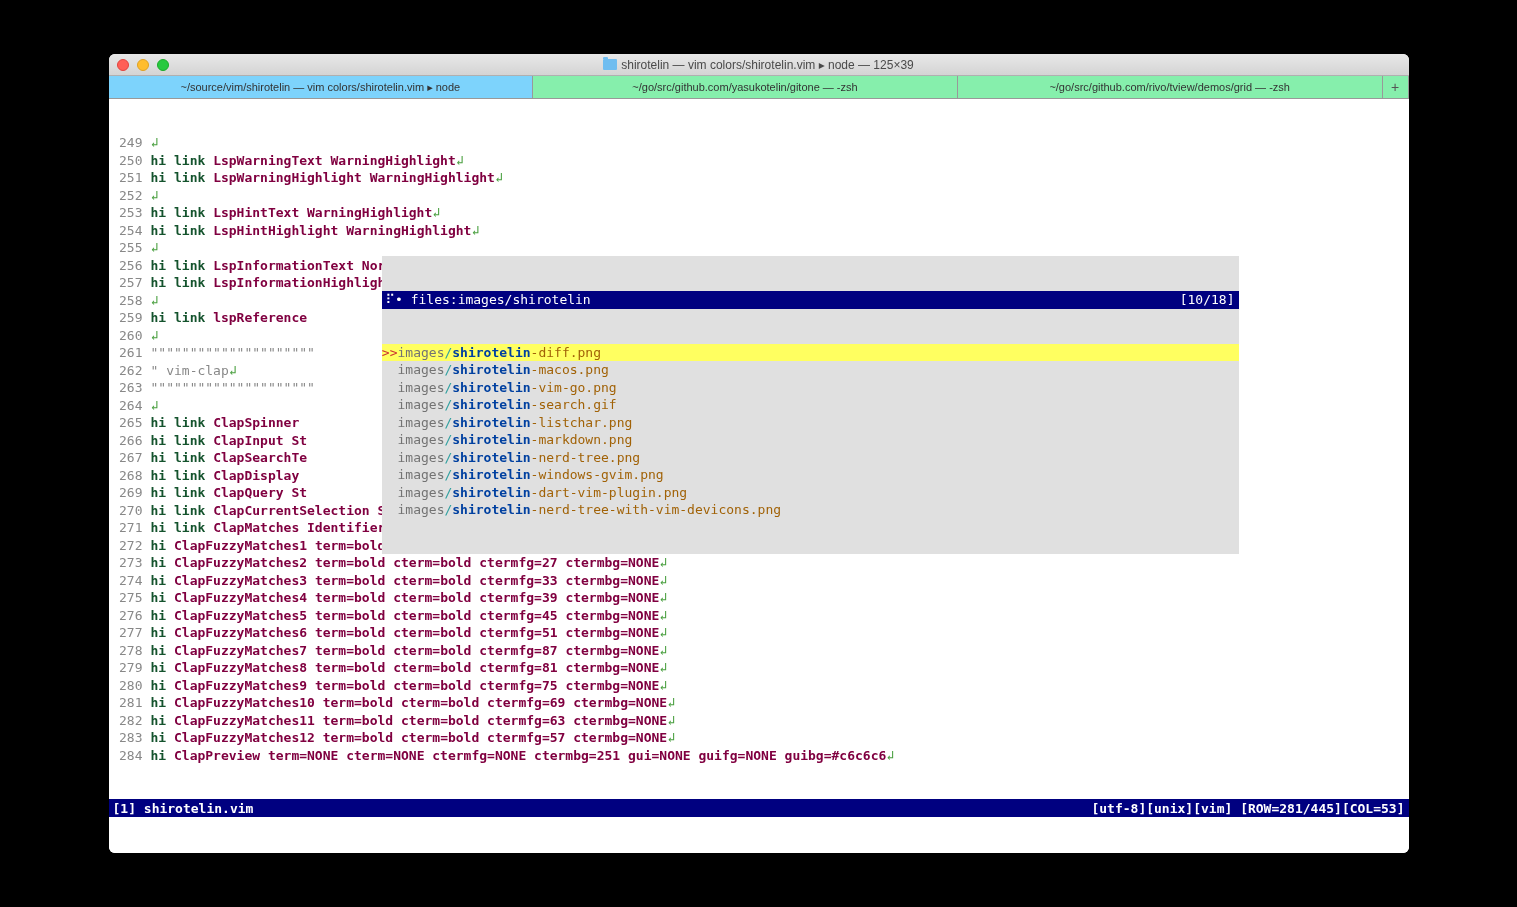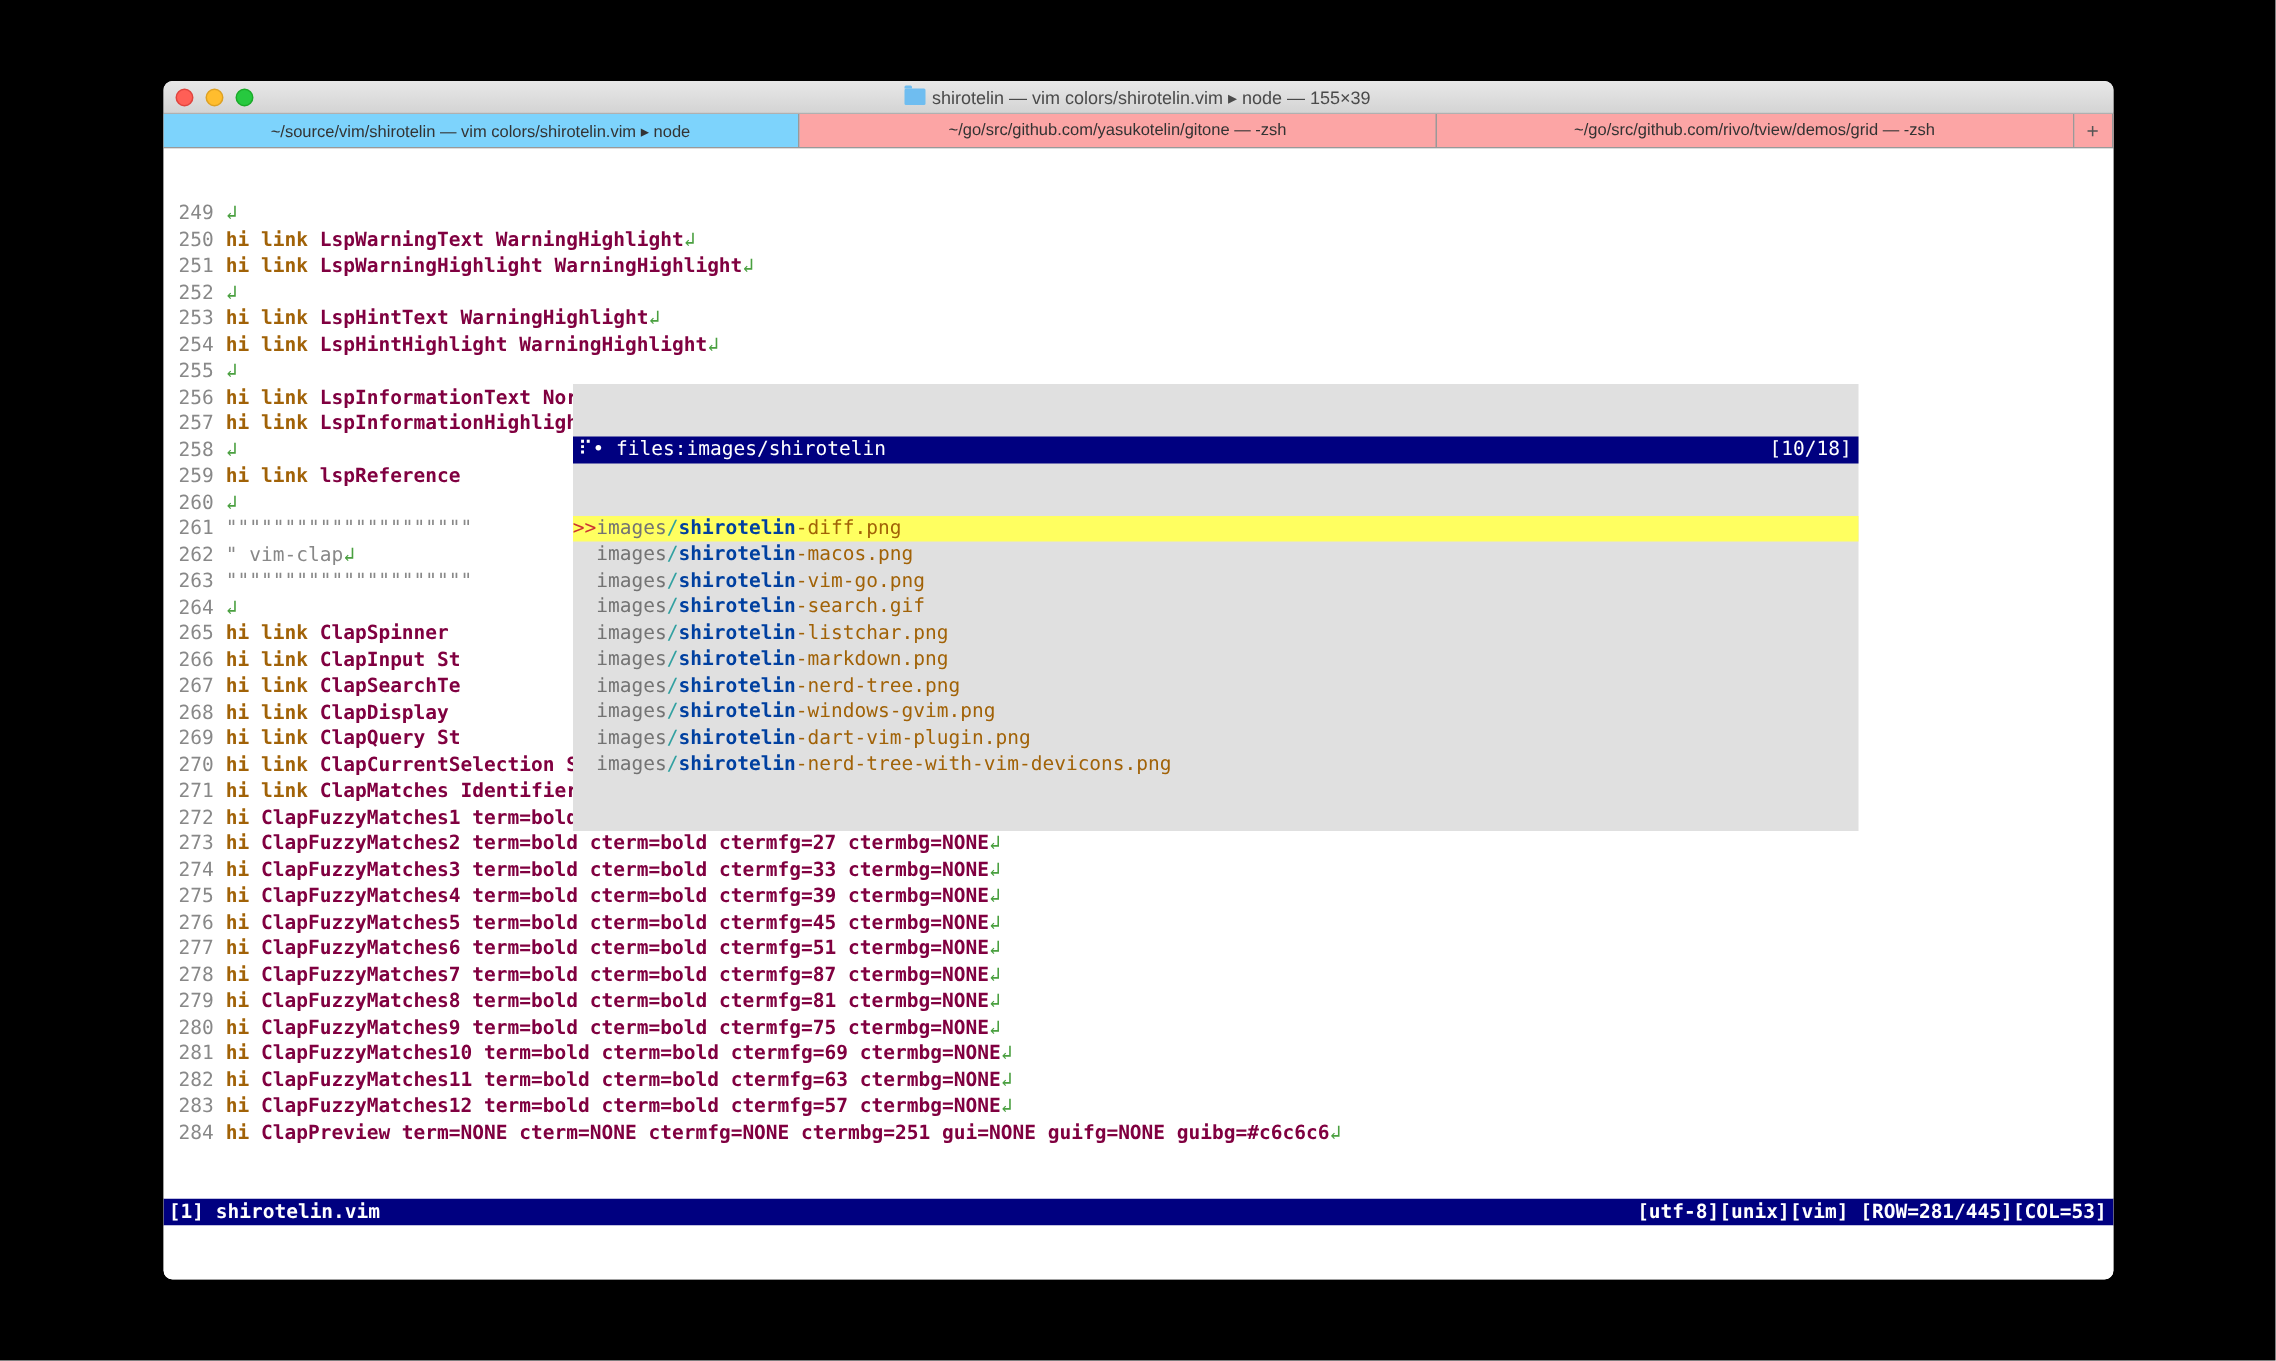--- a/index.html
+++ b/index.html
@@ -8,28 +8,28 @@
 .titlebar { background: linear-gradient(#e8e8e8, #d4d4d4); height: 22px; display: flex; align-items: center; padding: 0 8px; position: relative; border-bottom: 1px solid #b0b0b0; }
 .traffic { display: flex; gap: 8px; }
 .dot { width: 12px; height: 12px; border-radius: 50%; }
 .dot.red { background: #ff5f56; border: 0.5px solid #e0443e; }
 .dot.yellow { background: #ffbd2e; border: 0.5px solid #dea123; }
 .dot.green { background: #27c93f; border: 0.5px solid #1aab29; }
 .title { position: absolute; left: 0; right: 0; text-align: center; font-size: 12px; color: #4a4a4a; font-family: -apple-system, sans-serif; display: flex; align-items:center; justify-content:center; gap:4px;}
 .folder-icon { width:14px; height:11px; background:#6fbdf0; border-radius:1px; position:relative; }
 .folder-icon::before { content:""; position:absolute; top:-2px; left:0; width:5px; height:2px; background:#6fbdf0; border-radius:1px 1px 0 0;}
 .tabs { display: flex; background: #b8b8b8; height: 23px; border-bottom: 1px solid #999; font-family: -apple-system, sans-serif; }
-.tab { flex: 1; display: flex; align-items: center; justify-content: center; font-size: 11px; color: #333; border-right: 1px solid #999; background: #fca5a5; cursor: default; }
+.tab { flex: 1; display: flex; align-items: center; justify-content: center; font-size: 11px; color: #333; border-right: 1px solid #999; background: #86efac; cursor: default; }
 .tab.active { background: #7dd3fc; }
 .tab.add { flex: 0 0 26px; font-size: 14px; color: #555; }
 .editor { background: #fff; padding: 0; line-height: 17.5px; white-space: pre; overflow: hidden; position: relative; }
 .line { display: flex; }
 .gutter { width: 42px; text-align: right; color: #888; padding-right: 8px; flex-shrink: 0; }
 .code { flex: 1; }
-.kw { color: #a16207; font-weight: bold; }
+.kw { color: #14532d; font-weight: bold; }
 .dot2 { color: #888; }
 .id { color: #800040; font-weight: bold; }
 .op { color: #800040; font-weight: bold; }
 .val { color: #800040; font-weight: bold; }
 .eol { color: #4aa040; }
 .cmt { color: #888; }
 .popup { position: absolute; left: 273px; top: 157px; background: #e0e0e0; width: 857px; font-family: inherit; }
 .popup-header { background: #000080; color: #fff; display: flex; padding: 0 4px; height: 17.5px; align-items:center;}
 .popup-header .left { flex: 1; }
 .popup-header .right { }
@@ -51,21 +51,21 @@
 
 <div class="window">
   <div class="titlebar">
     <div class="traffic">
       <div class="dot red"></div>
       <div class="dot yellow"></div>
       <div class="dot green"></div>
     </div>
     <div class="title">
       <span class="folder-icon"></span>
-      <span>shirotelin — vim colors/shirotelin.vim ▸ node — 155×39</span>
+      <span>shirotelin — vim colors/shirotelin.vim ▸ node — 125×39</span>
     </div>
   </div>
   <div class="tabs" id="tabs">
       <div class="tab active">~/source/vim/shirotelin — vim colors/shirotelin.vim ▸ node</div>
       <div class="tab">~/go/src/github.com/yasukotelin/gitone — -zsh</div>
       <div class="tab">~/go/src/github.com/rivo/tview/demos/grid — -zsh</div>
       <div class="tab add">+</div>
     </div>
   <div class="editor" id="editor">
     <div class="line"><span class="gutter">249</span><span class="code"><span class="eol">↲</span></span></div><div class="line"><span class="gutter">250</span><span class="code"><span class="kw">hi</span><span class="dot2"> </span><span class="kw">link</span><span class="dot2"> </span><span class="id">LspWarningText</span><span class="dot2"> </span><span class="id">WarningHighlight</span><span class="eol">↲</span></span></div><div class="line"><span class="gutter">251</span><span class="code"><span class="kw">hi</span><span class="dot2"> </span><span class="kw">link</span><span class="dot2"> </span><span class="id">LspWarningHighlight</span><span class="dot2"> </span><span class="id">WarningHighlight</span><span class="eol">↲</span></span></div><div class="line"><span class="gutter">252</span><span class="code"><span class="eol">↲</span></span></div><div class="line"><span class="gutter">253</span><span class="code"><span class="kw">hi</span><span class="dot2"> </span><span class="kw">link</span><span class="dot2"> </span><span class="id">LspHintText</span><span class="dot2"> </span><span class="id">WarningHighlight</span><span class="eol">↲</span></span></div><div class="line"><span class="gutter">254</span><span class="code"><span class="kw">hi</span><span class="dot2"> </span><span class="kw">link</span><span class="dot2"> </span><span class="id">LspHintHighlight</span><span class="dot2"> </span><span class="id">WarningHighlight</span><span class="eol">↲</span></span></div><div class="line"><span class="gutter">255</span><span class="code"><span class="eol">↲</span></span></div><div class="line"><span class="gutter">256</span><span class="code"><span class="kw">hi</span><span class="dot2"> </span><span class="kw">link</span><span class="dot2"> </span><span class="id">LspInformationText</span><span class="dot2"> </span><span class="id">Normal</span><span class="eol">↲</span></span></div><div class="line"><span class="gutter">257</span><span class="code"><span class="kw">hi</span><span class="dot2"> </span><span class="kw">link</span><span class="dot2"> </span><span class="id">LspInformationHighlight</span><span class="dot2"> </span><span class="id">InformationHighlight</span><span class="eol">↲</span></span></div><div class="line"><span class="gutter">258</span><span class="code"><span class="eol">↲</span></span></div><div class="line"><span class="gutter">259</span><span class="code"><span class="kw">hi</span><span class="dot2"> </span><span class="kw">link</span><span class="dot2"> </span><span class="id">lspReference</span></span></div><div class="line"><span class="gutter">260</span><span class="code"><span class="eol">↲</span></span></div><div class="line"><span class="gutter">261</span><span class="code"><span class="cmt">"""""""""""""""""""""</span></span></div><div class="line"><span class="gutter">262</span><span class="code"><span class="cmt">" vim-clap</span><span class="eol">↲</span></span></div><div class="line"><span class="gutter">263</span><span class="code"><span class="cmt">"""""""""""""""""""""</span></span></div><div class="line"><span class="gutter">264</span><span class="code"><span class="eol">↲</span></span></div><div class="line"><span class="gutter">265</span><span class="code"><span class="kw">hi</span><span class="dot2"> </span><span class="kw">link</span><span class="dot2"> </span><span class="id">ClapSpinner</span><span class="dot2"> </span></span></div><div class="line"><span class="gutter">266</span><span class="code"><span class="kw">hi</span><span class="dot2"> </span><span class="kw">link</span><span class="dot2"> </span><span class="id">ClapInput</span><span class="dot2"> </span><span class="id">St</span></span></div><div class="line"><span class="gutter">267</span><span class="code"><span class="kw">hi</span><span class="dot2"> </span><span class="kw">link</span><span class="dot2"> </span><span class="id">ClapSearchTe</span><span class="dot2"> </span></span></div><div class="line"><span class="gutter">268</span><span class="code"><span class="kw">hi</span><span class="dot2"> </span><span class="kw">link</span><span class="dot2"> </span><span class="id">ClapDisplay</span><span class="dot2"> </span></span></div><div class="line"><span class="gutter">269</span><span class="code"><span class="kw">hi</span><span class="dot2"> </span><span class="kw">link</span><span class="dot2"> </span><span class="id">ClapQuery</span><span class="dot2"> </span><span class="id">St</span></span></div><div class="line"><span class="gutter">270</span><span class="code"><span class="kw">hi</span><span class="dot2"> </span><span class="kw">link</span><span class="dot2"> </span><span class="id">ClapCurrentSelection</span><span class="dot2"> </span><span class="id">SelectLine</span><span class="eol">↲</span></span></div><div class="line"><span class="gutter">271</span><span class="code"><span class="kw">hi</span><span class="dot2"> </span><span class="kw">link</span><span class="dot2"> </span><span class="id">ClapMatches</span><span class="dot2"> </span><span class="id">Identifier</span><span class="eol">↲</span></span></div><div class="line"><span class="gutter">272</span><span class="code"><span class="kw">hi</span><span class="dot2"> </span><span class="id">ClapFuzzyMatches1</span><span class="dot2"> </span><span class="id">term</span><span class="op">=</span><span class="val">bold</span><span class="dot2"> </span><span class="id">cterm</span><span class="op">=</span><span class="val">bold</span><span class="dot2"> </span><span class="id">ctermfg</span><span class="op">=</span><span class="val">21</span><span class="dot2"> </span><span class="id">ctermbg</span><span class="op">=</span><span class="val">NONE</span><span class="eol">↲</span></span></div><div class="line"><span class="gutter">273</span><span class="code"><span class="kw">hi</span><span class="dot2"> </span><span class="id">ClapFuzzyMatches2</span><span class="dot2"> </span><span class="id">term</span><span class="op">=</span><span class="val">bold</span><span class="dot2"> </span><span class="id">cterm</span><span class="op">=</span><span class="val">bold</span><span class="dot2"> </span><span class="id">ctermfg</span><span class="op">=</span><span class="val">27</span><span class="dot2"> </span><span class="id">ctermbg</span><span class="op">=</span><span class="val">NONE</span><span class="eol">↲</span></span></div><div class="line"><span class="gutter">274</span><span class="code"><span class="kw">hi</span><span class="dot2"> </span><span class="id">ClapFuzzyMatches3</span><span class="dot2"> </span><span class="id">term</span><span class="op">=</span><span class="val">bold</span><span class="dot2"> </span><span class="id">cterm</span><span class="op">=</span><span class="val">bold</span><span class="dot2"> </span><span class="id">ctermfg</span><span class="op">=</span><span class="val">33</span><span class="dot2"> </span><span class="id">ctermbg</span><span class="op">=</span><span class="val">NONE</span><span class="eol">↲</span></span></div><div class="line"><span class="gutter">275</span><span class="code"><span class="kw">hi</span><span class="dot2"> </span><span class="id">ClapFuzzyMatches4</span><span class="dot2"> </span><span class="id">term</span><span class="op">=</span><span class="val">bold</span><span class="dot2"> </span><span class="id">cterm</span><span class="op">=</span><span class="val">bold</span><span class="dot2"> </span><span class="id">ctermfg</span><span class="op">=</span><span class="val">39</span><span class="dot2"> </span><span class="id">ctermbg</span><span class="op">=</span><span class="val">NONE</span><span class="eol">↲</span></span></div><div class="line"><span class="gutter">276</span><span class="code"><span class="kw">hi</span><span class="dot2"> </span><span class="id">ClapFuzzyMatches5</span><span class="dot2"> </span><span class="id">term</span><span class="op">=</span><span class="val">bold</span><span class="dot2"> </span><span class="id">cterm</span><span class="op">=</span><span class="val">bold</span><span class="dot2"> </span><span class="id">ctermfg</span><span class="op">=</span><span class="val">45</span><span class="dot2"> </span><span class="id">ctermbg</span><span class="op">=</span><span class="val">NONE</span><span class="eol">↲</span></span></div><div class="line"><span class="gutter">277</span><span class="code"><span class="kw">hi</span><span class="dot2"> </span><span class="id">ClapFuzzyMatches6</span><span class="dot2"> </span><span class="id">term</span><span class="op">=</span><span class="val">bold</span><span class="dot2"> </span><span class="id">cterm</span><span class="op">=</span><span class="val">bold</span><span class="dot2"> </span><span class="id">ctermfg</span><span class="op">=</span><span class="val">51</span><span class="dot2"> </span><span class="id">ctermbg</span><span class="op">=</span><span class="val">NONE</span><span class="eol">↲</span></span></div><div class="line"><span class="gutter">278</span><span class="code"><span class="kw">hi</span><span class="dot2"> </span><span class="id">ClapFuzzyMatches7</span><span class="dot2"> </span><span class="id">term</span><span class="op">=</span><span class="val">bold</span><span class="dot2"> </span><span class="id">cterm</span><span class="op">=</span><span class="val">bold</span><span class="dot2"> </span><span class="id">ctermfg</span><span class="op">=</span><span class="val">87</span><span class="dot2"> </span><span class="id">ctermbg</span><span class="op">=</span><span class="val">NONE</span><span class="eol">↲</span></span></div><div class="line"><span class="gutter">279</span><span class="code"><span class="kw">hi</span><span class="dot2"> </span><span class="id">ClapFuzzyMatches8</span><span class="dot2"> </span><span class="id">term</span><span class="op">=</span><span class="val">bold</span><span class="dot2"> </span><span class="id">cterm</span><span class="op">=</span><span class="val">bold</span><span class="dot2"> </span><span class="id">ctermfg</span><span class="op">=</span><span class="val">81</span><span class="dot2"> </span><span class="id">ctermbg</span><span class="op">=</span><span class="val">NONE</span><span class="eol">↲</span></span></div><div class="line"><span class="gutter">280</span><span class="code"><span class="kw">hi</span><span class="dot2"> </span><span class="id">ClapFuzzyMatches9</span><span class="dot2"> </span><span class="id">term</span><span class="op">=</span><span class="val">bold</span><span class="dot2"> </span><span class="id">cterm</span><span class="op">=</span><span class="val">bold</span><span class="dot2"> </span><span class="id">ctermfg</span><span class="op">=</span><span class="val">75</span><span class="dot2"> </span><span class="id">ctermbg</span><span class="op">=</span><span class="val">NONE</span><span class="eol">↲</span></span></div><div class="line"><span class="gutter">281</span><span class="code"><span class="kw">hi</span><span class="dot2"> </span><span class="id">ClapFuzzyMatches10</span><span class="dot2"> </span><span class="id">term</span><span class="op">=</span><span class="val">bold</span><span class="dot2"> </span><span class="id">cterm</span><span class="op">=</span><span class="val">bold</span><span class="dot2"> </span><span class="id">ctermfg</span><span class="op">=</span><span class="val">69</span><span class="dot2"> </span><span class="id">ctermbg</span><span class="op">=</span><span class="val">NONE</span><span class="eol">↲</span></span></div><div class="line"><span class="gutter">282</span><span class="code"><span class="kw">hi</span><span class="dot2"> </span><span class="id">ClapFuzzyMatches11</span><span class="dot2"> </span><span class="id">term</span><span class="op">=</span><span class="val">bold</span><span class="dot2"> </span><span class="id">cterm</span><span class="op">=</span><span class="val">bold</span><span class="dot2"> </span><span class="id">ctermfg</span><span class="op">=</span><span class="val">63</span><span class="dot2"> </span><span class="id">ctermbg</span><span class="op">=</span><span class="val">NONE</span><span class="eol">↲</span></span></div><div class="line"><span class="gutter">283</span><span class="code"><span class="kw">hi</span><span class="dot2"> </span><span class="id">ClapFuzzyMatches12</span><span class="dot2"> </span><span class="id">term</span><span class="op">=</span><span class="val">bold</span><span class="dot2"> </span><span class="id">cterm</span><span class="op">=</span><span class="val">bold</span><span class="dot2"> </span><span class="id">ctermfg</span><span class="op">=</span><span class="val">57</span><span class="dot2"> </span><span class="id">ctermbg</span><span class="op">=</span><span class="val">NONE</span><span class="eol">↲</span></span></div><div class="line"><span class="gutter">284</span><span class="code"><span class="kw">hi</span><span class="dot2"> </span><span class="id">ClapPreview</span><span class="dot2"> </span><span class="id">term</span><span class="op">=</span><span class="val">NONE</span><span class="dot2"> </span><span class="id">cterm</span><span class="op">=</span><span class="val">NONE</span><span class="dot2"> </span><span class="id">ctermfg</span><span class="op">=</span><span class="val">NONE</span><span class="dot2"> </span><span class="id">ctermbg</span><span class="op">=</span><span class="val">251</span><span class="dot2"> </span><span class="id">gui</span><span class="op">=</span><span class="val">NONE</span><span class="dot2"> </span><span class="id">guifg</span><span class="op">=</span><span class="val">NONE</span><span class="dot2"> </span><span class="id">guibg</span><span class="op">=</span><span class="val">#c6c6c6</span><span class="eol">↲</span></span></div><div class="popup" id="popup">

